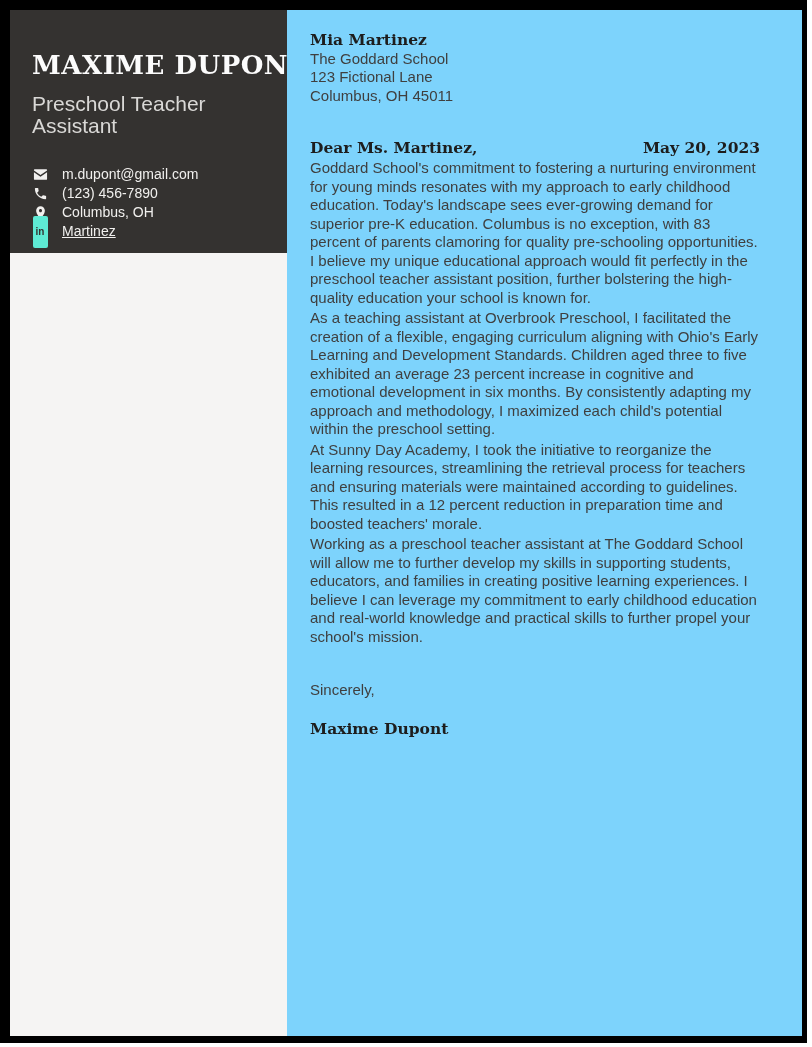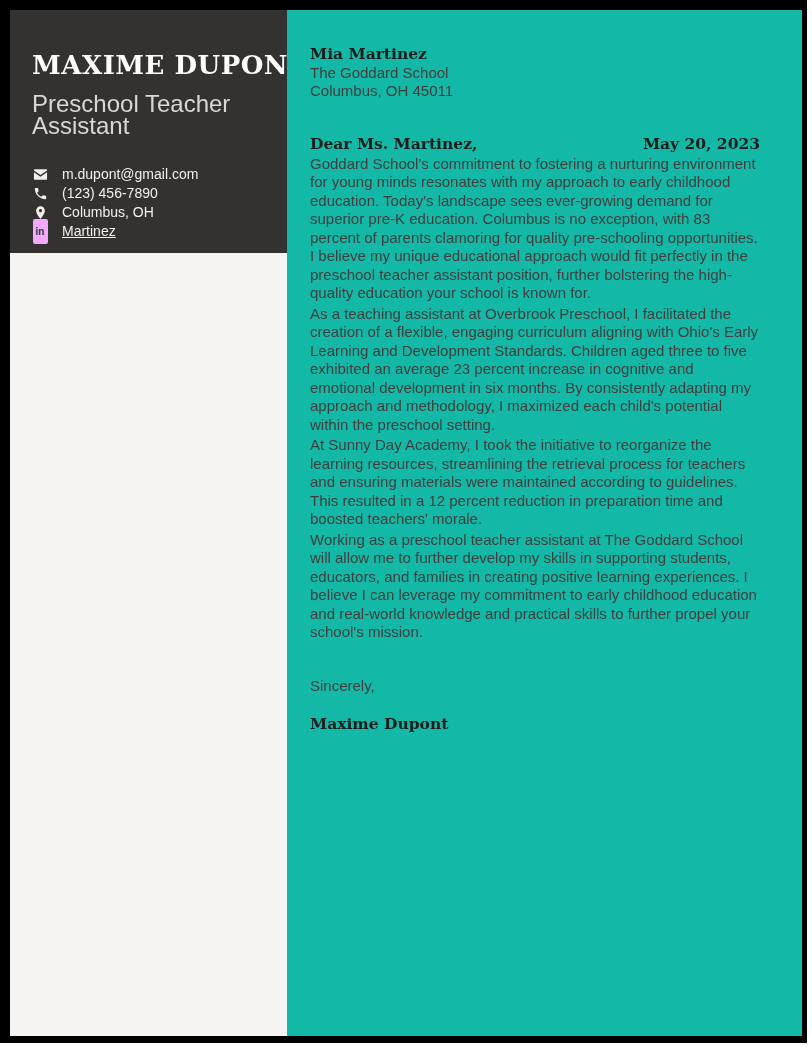--- a/index.html
+++ b/index.html
@@ -32,21 +32,21 @@
     font-family: "DejaVu Serif", "Liberation Serif", serif;
     font-weight: bold;
     font-size: 26px;
     line-height: 30px;
     letter-spacing: 0.5px;
     color: #fcfcfc;
     white-space: nowrap;
   }
   .job-title {
     margin-top: 13px;
-    font-size: 24px;
+    font-size: 21px;
     line-height: 22px;
     color: #d9d8d6;
   }
   .contacts {
     list-style: none;
     margin-top: 28px;
   }
   .contacts li {
     display: flex;
     align-items: center;
@@ -63,37 +63,37 @@
   }
   .contacts .icon svg { width: 15px; height: 15px; fill: #f1f0ee; }
   .contact-text {
     font-size: 14px;
     color: #f1f0ee;
     line-height: 19px;
     text-decoration: none;
   }
   a.contact-text.link { text-decoration: underline; cursor: pointer; }
   .li-badge {
-    width: 15px; height: 25px;
-    background: #f0abfc;
+    width: 15px; height: 32px;
+    background: #5eead4;
     color: #343230;
     border-radius: 2px;
     font-size: 10px;
     font-weight: bold;
     display: flex;
     align-items: center;
     justify-content: center;
     line-height: 1;
   }
   .sidebar-body { flex: 1; background: #f5f4f3; }
   
   .letter {
     flex: 1;
-    background: #14b8a6;
-    padding: 35px 42px 0 23px;
+    background: #7dd3fc;
+    padding: 21px 42px 0 23px;
     color: #3f3f3f;
     font-size: 15px;
     line-height: 18.5px;
   }
   .serif-bold {
     font-family: "DejaVu Serif", "Liberation Serif", serif;
     font-weight: bold;
     color: #1d1d1d;
   }
   .recipient-name {
@@ -159,20 +159,21 @@
         </li>
       </ul>
     </div>
     <div class="sidebar-body"></div>
   </aside>
 
   <main class="letter">
     <div class="recipient">
       <div class="recipient-name serif-bold">Mia Martinez</div>
       <div>The Goddard School</div>
+      <div>123 Fictional Lane</div>
       <div>Columbus, OH 45011</div>
     </div>
 
     <div class="greeting-row">
       <span class="serif-bold">Dear Ms. Martinez,</span>
       <span class="serif-bold">May 20, 2023</span>
     </div>
 
     <p>Goddard School's commitment to fostering a nurturing environment for young minds resonates with my approach to early childhood education. Today's landscape sees ever-growing demand for superior pre-K education. Columbus is no exception, with 83 percent of parents clamoring for quality pre-schooling opportunities. I believe my unique educational approach would fit perfectly in the preschool teacher assistant position, further bolstering the high-quality education your school is known for.</p>
     <p>As a teaching assistant at Overbrook Preschool, I facilitated the creation of a flexible, engaging curriculum aligning with Ohio's Early Learning and Development Standards. Children aged three to five exhibited an average 23 percent increase in cognitive and emotional development in six months. By consistently adapting my approach and methodology, I maximized each child's potential within the preschool setting.</p>

